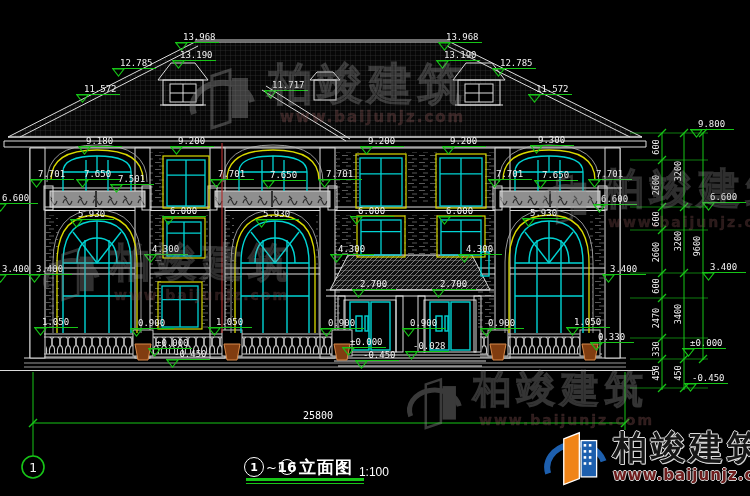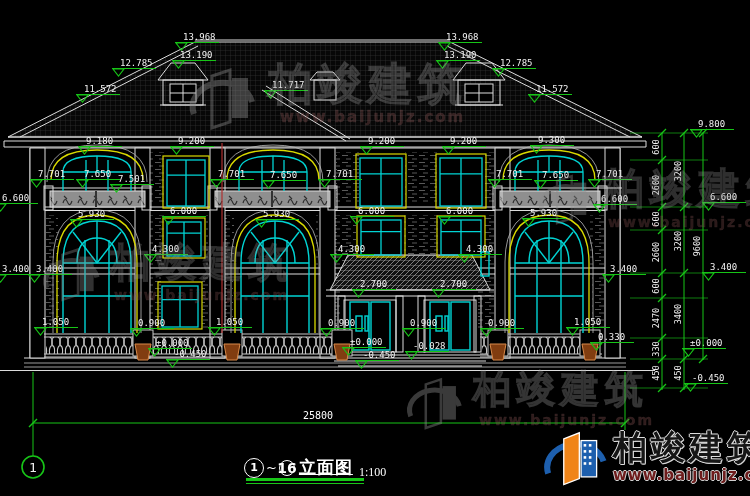--- a/index.html
+++ b/index.html
@@ -17,22 +17,22 @@
   .brand{position:absolute;left:543px;top:424px;display:flex;align-items:center;}
   .brand .chars{font-size:34px;font-weight:bold;color:#161616;letter-spacing:4px;line-height:1.05;white-space:nowrap;
     text-shadow:-1px 0 #ddd,1px 0 #ddd,0 -1px #ddd,0 1px #ddd,1px 1px #bbb;}
   .brand .url{font-size:15px;font-weight:bold;color:#6e1c1c;letter-spacing:1px;white-space:nowrap;
     text-shadow:-1px 0 #cfcfcf,1px 0 #cfcfcf,0 -1px #cfcfcf,0 1px #cfcfcf;}
   
   .titleblock{position:absolute;left:244px;top:455px;display:flex;align-items:center;color:#fff;}
   .circ{display:inline-flex;align-items:center;justify-content:center;border:1.6px solid #fff;
         border-radius:50%;width:18px;height:18px;font-size:11px;font-weight:bold;}
   .circ.small{width:14px;height:14px;font-size:14px;margin-left:2px;}
-  .tname{font-size:17px;font-weight:bold;margin-left:4px;letter-spacing:1px;text-decoration:underline;}
-  .tscale{font-size:12px;margin-left:6px;margin-top:10px;font-family:Liberation Serif, serif;}
+  .tname{font-size:17px;font-weight:bold;margin-left:4px;letter-spacing:1px;}
+  .tscale{font-size:12px;margin-left:6px;margin-top:10px;font-family:Liberation Sans, sans-serif;}
   .u1{position:absolute;left:246px;top:478px;width:118px;height:3px;background:#17c517;}
   .u2{position:absolute;left:246px;top:483px;width:118px;height:1px;background:#17c517;}
 </style>
 </head>
 <body>
 
 <div class="stage">
 
 <svg id="dwg" width="750" height="496" viewBox="0 0 750 496" style="position:absolute;left:0;top:0;">
   <defs>

